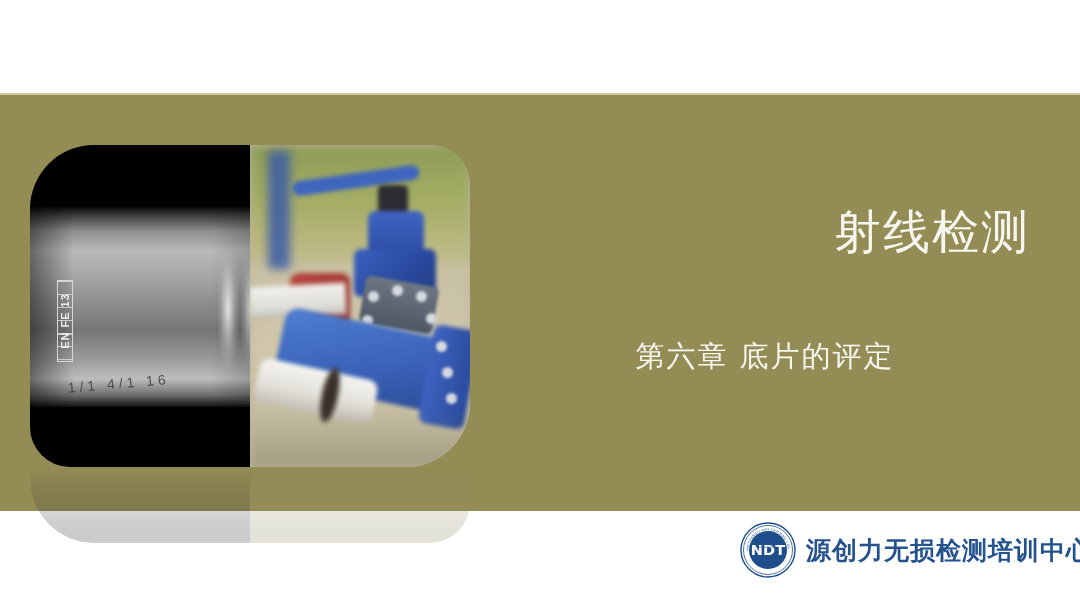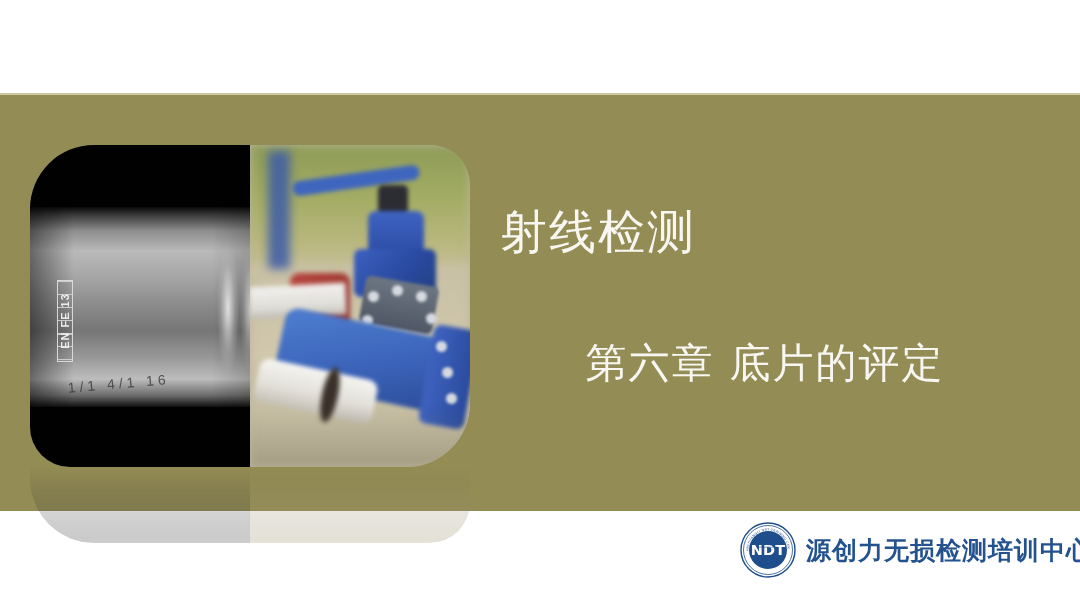--- a/index.html
+++ b/index.html
@@ -329,36 +329,36 @@
     height: 76px;
     background: linear-gradient(to top, #5d5a42 0%, #8c8763 40%, #b6b193 100%);
   }
 
   
   .title {
     position: absolute;
     left: 500px;
     top: 203px;
     width: 530px;
-    text-align: left;
+    text-align: right;
     color: #f7f6f1;
     font-size: 47px;
     line-height: 1.25;
     letter-spacing: 2px;
     font-family: "DejaVu Sans", "Liberation Sans", sans-serif;
     white-space: nowrap;
   }
   .subtitle {
     position: absolute;
     left: 500px;
     top: 338px;
     width: 530px;
     text-align: center;
     color: #f7f6f1;
-    font-size: 41px;
+    font-size: 29px;
     line-height: 1.25;
     letter-spacing: 2px;
     font-family: "DejaVu Sans", "Liberation Sans", sans-serif;
     white-space: nowrap;
   }
 
   
   .logo {
     position: absolute;
     left: 740px;

